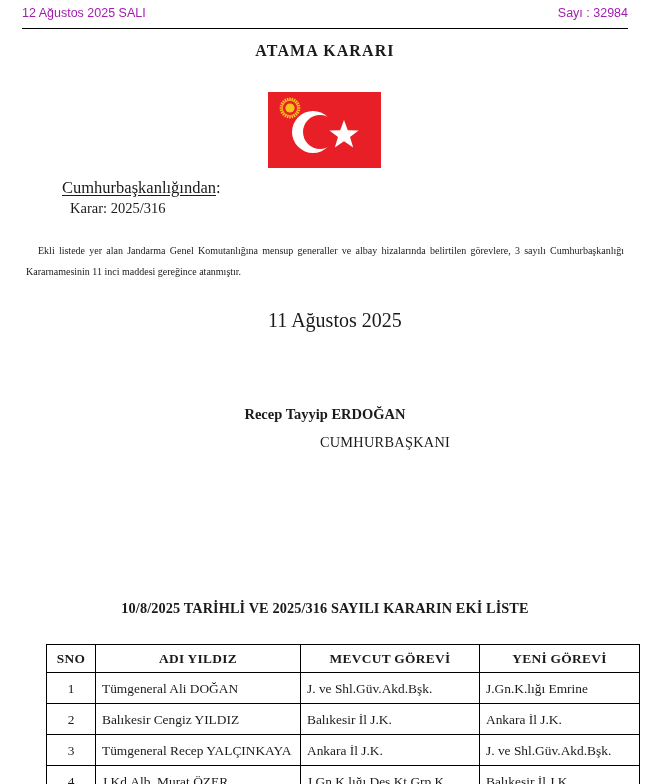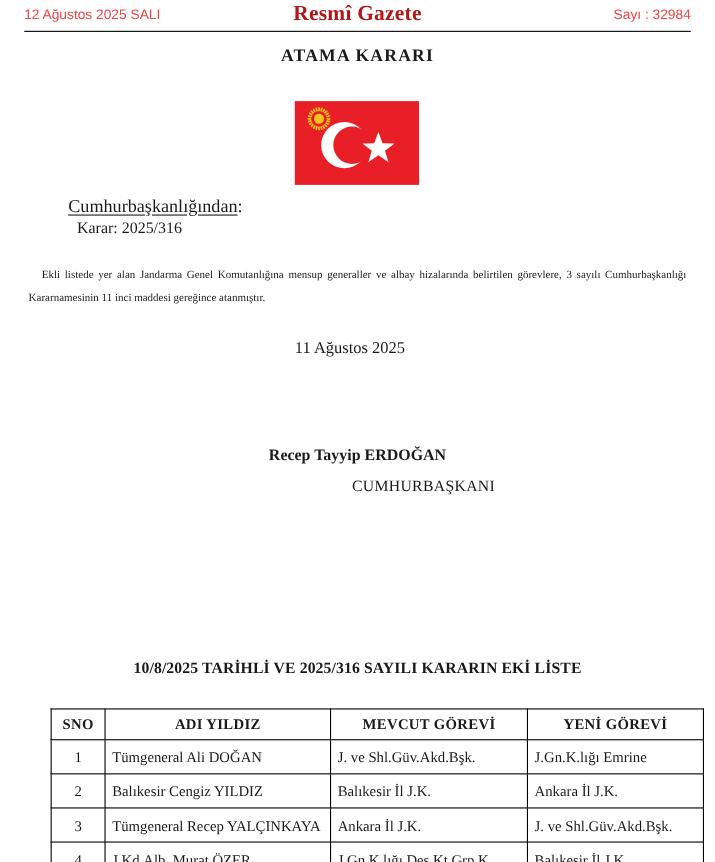--- a/index.html
+++ b/index.html
@@ -24,21 +24,21 @@
     width: 606px;
     height: 26px;
     display: flex;
     align-items: center;
     justify-content: space-between;
   }
   .masthead-date,
   .masthead-issue {
     font-family: "Liberation Sans", sans-serif;
     font-size: 12.5px;
-    color: #ef4444;
+    color: #a21caf;
     white-space: nowrap;
   }
   .masthead-title {
     font-family: "Liberation Serif", serif;
     font-weight: bold;
     font-size: 19.5px;
     color: #b01818;
     letter-spacing: 0.2px;
     white-space: nowrap;
     position: absolute;
@@ -112,21 +112,21 @@
     text-align: justify;
     text-indent: 12px;
     hyphens: none;
   }
 
   
   .sign-date {
     position: absolute;
     left: 268px;
     top: 309px;
-    font-size: 15px;
+    font-size: 20px;
   }
   .signature-name {
     position: absolute;
     left: 0;
     top: 406px;
     width: 650px;
     text-align: center;
     box-sizing: border-box;
     font-weight: bold;
     font-size: 14.5px;
@@ -188,21 +188,20 @@
   .col-sno   { width: 49px; }
   .col-name  { width: 205px; }
   .col-cur   { width: 179px; }
   .col-new   { width: 160px; }
 </style>
 </head>
 <body>
 
 <div class="masthead">
   <span class="masthead-date">12 Ağustos 2025 SALI</span>
-  <span class="masthead-title">Resmî Gazete</span>
   <span class="masthead-issue">Sayı : 32984</span>
 </div>
 <div class="masthead-rule"></div>
 
 <div class="doc-title">ATAMA KARARI</div>
 
 <div class="flag">
   <svg width="113" height="76" viewBox="0 0 113 76">
     <rect x="0" y="0" width="113" height="76" fill="#e81f26"></rect>
 

